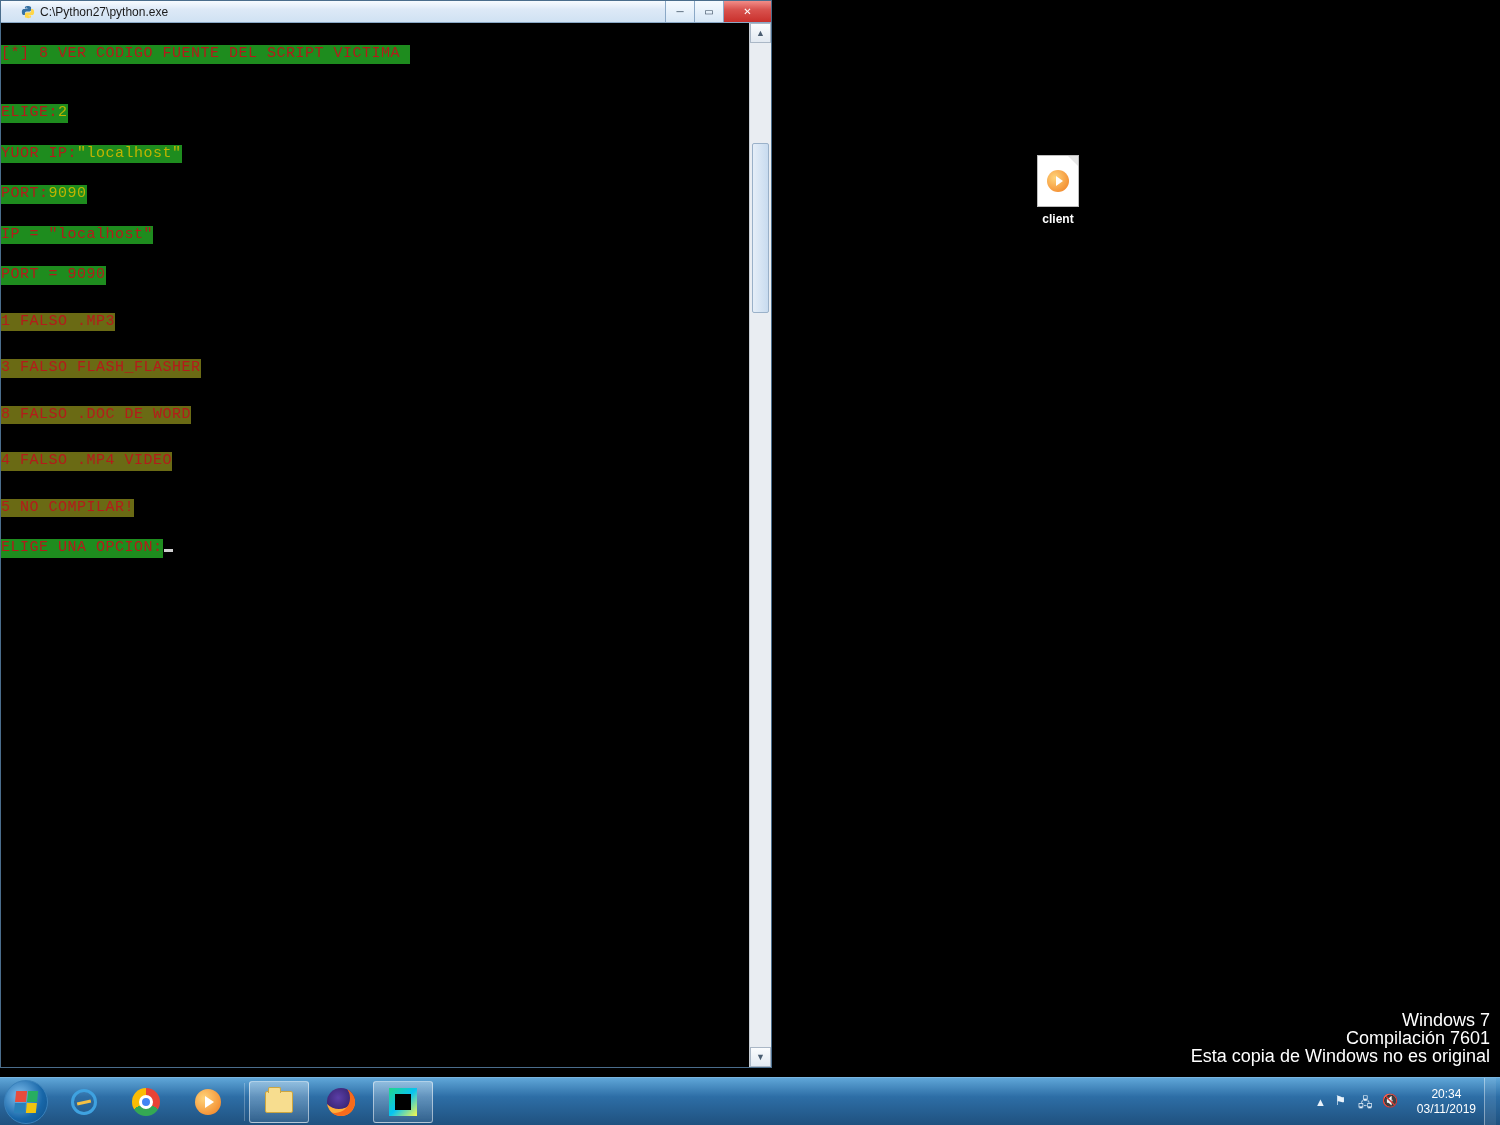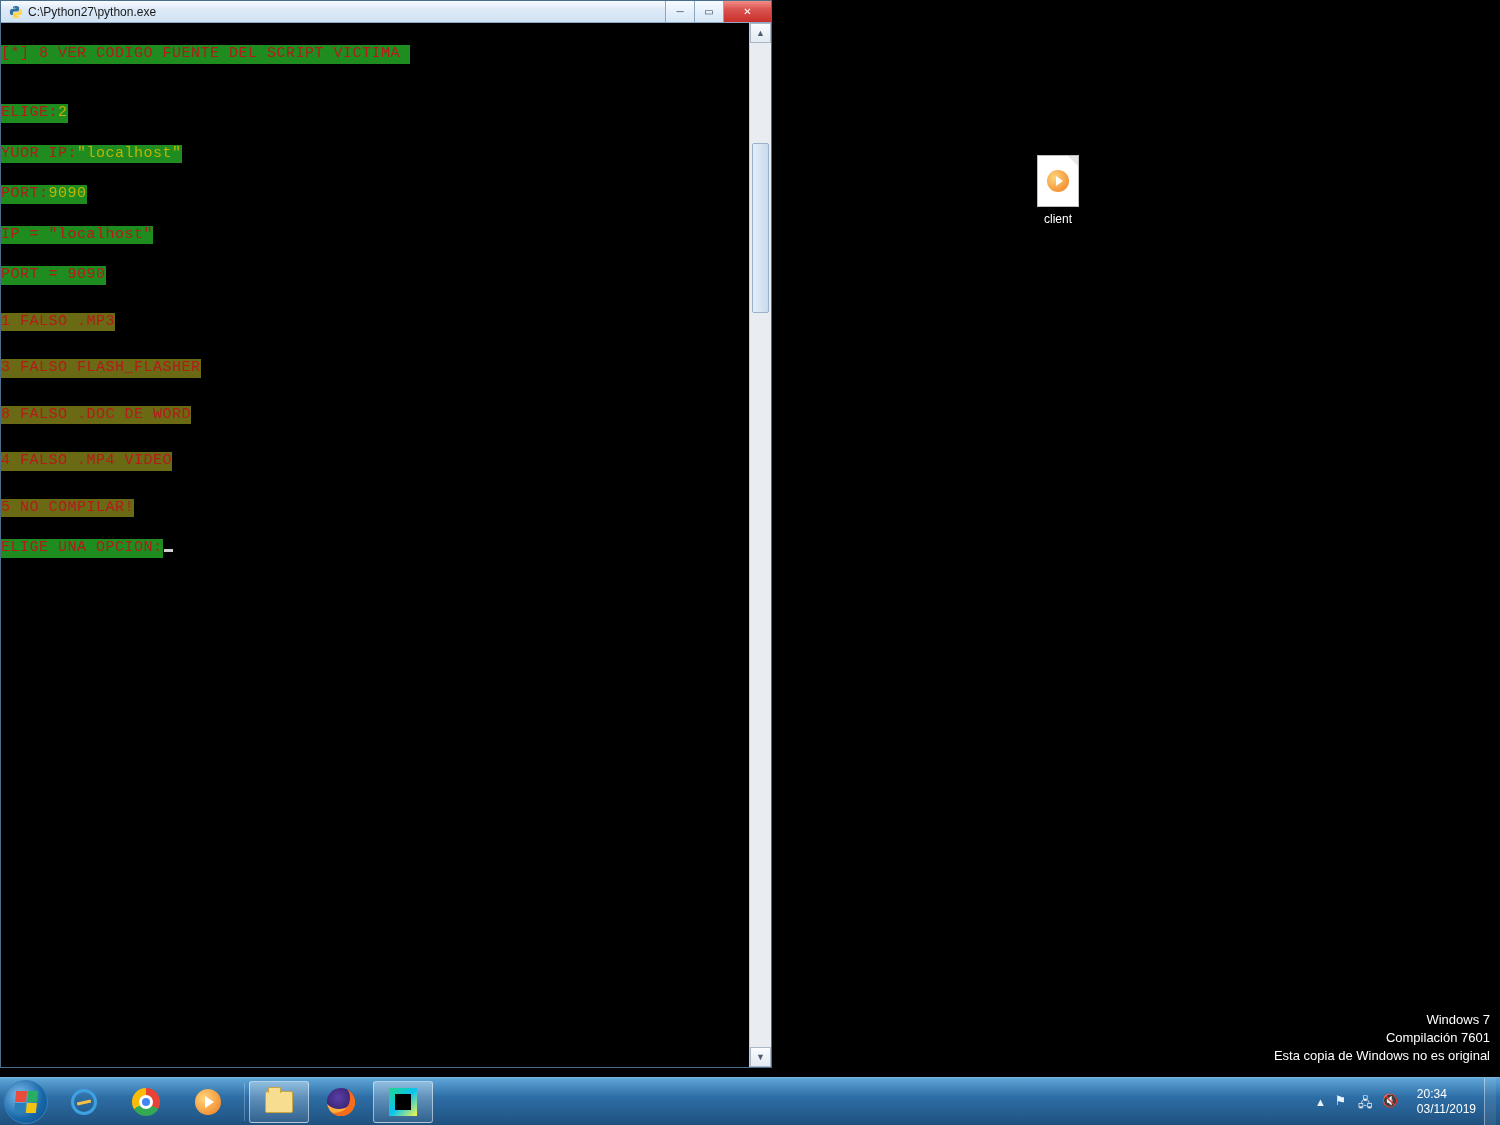--- a/index.html
+++ b/index.html
@@ -20,21 +20,21 @@
     width: 772px;
     height: 1068px;
     background: #000;
     border: 1px solid #4a6d8c;
   }
   .title-bar {
     height: 22px;
     background: linear-gradient(#f7fbff, #dde9f7 40%, #d0e2f3);
     display: flex;
     align-items: center;
-    padding-left: 8px;
+    padding-left: 20px;
     position: relative;
     border-bottom: 1px solid #8aa9c7;
   }
   .title-icon {
     width: 14px; height: 14px;
     margin-right: 5px;
     display: inline-flex;
     align-items: center;
     justify-content: center;
   }
@@ -121,20 +121,21 @@
   }
 
   
   .desktop-icon {
     position: absolute;
     left: 1017px;
     top: 155px;
     width: 82px;
     text-align: center;
     cursor: pointer;
+    font-weight: bold;
   }
   .desktop-icon .file-icon {
     width: 42px; height: 52px;
     margin: 0 auto;
     background: #fff;
     border:1px solid #bdbdbd;
     position: relative;
     display:flex;align-items:center;justify-content:center;
   }
   .file-icon::before {
@@ -162,21 +163,21 @@
     text-shadow: 1px 1px 2px #000;
   }
 
   
   .watermark {
     position:absolute;
     right: 10px;
     bottom: 60px;
     text-align: right;
     color: #ffffff;
-    font-size: 13px;
+    font-size: 18px;
     line-height: 18px;
   }
 
   
   .taskbar {
     position:absolute;
     left:0; right:0; bottom:0;
     height:48px;
     background: linear-gradient(#5fa6d8, #2d6ea6 40%, #1f517f);
     display:flex;
@@ -218,21 +219,21 @@
   }
   .tb-sep{ width:1px;height:38px;background:rgba(255,255,255,.25);margin:0 4px;}
 
   .tray {
     position:absolute; right:0; top:0; bottom:0;
     display:flex; align-items:center;
     padding-right:4px;
   }
   .tray-icons { display:flex; gap:8px; align-items:center; margin-right:10px;}
   .tray-icon { width:17px;height:17px; color:#e9f2fa; font-size:13px; text-align:center;}
-  .clock { color:#fff; font-size:12px; line-height:15px; padding:0 8px;}
+  .clock { color:#fff; font-size:12px; text-align:center; line-height:15px; padding:0 8px;}
   .show-desktop{width:12px;height:48px;border-left:1px solid rgba(255,255,255,.4);background:rgba(255,255,255,.08);}
   .chevron{color:#e9f2fa;font-size:11px;margin-right:6px;}
 
   
   .ico { width:30px;height:30px;display:flex;align-items:center;justify-content:center;}
   .ico-ie{ width:26px;height:26px;border-radius:50%;border:3px solid #3fa2e0;position:relative;}
   .ico-ie::after{content:"";position:absolute;left:3px;right:3px;top:45%;height:3px;background:#f5c044;transform:rotate(-12deg);}
   .ico-chrome{width:28px;height:28px;border-radius:50%;background:conic-gradient(#ea4335 0 120deg,#34a853 120deg 240deg,#fbbc05 240deg 360deg);position:relative;}
   .ico-chrome::after{content:"";position:absolute;inset:7px;border-radius:50%;background:#4285f4;border:3px solid #fff;}
   .ico-wmp{width:26px;height:26px;border-radius:50%;background:radial-gradient(circle at 35% 35%,#ffd47a,#f07b1e);display:flex;align-items:center;justify-content:center;}

